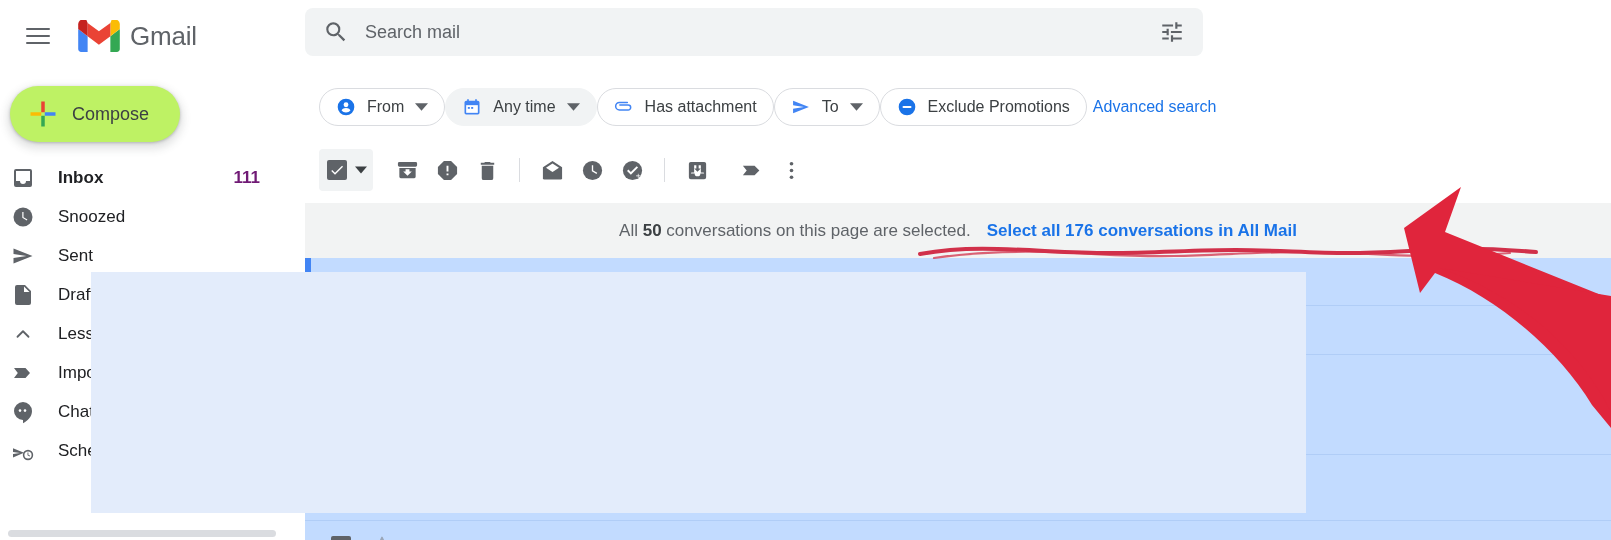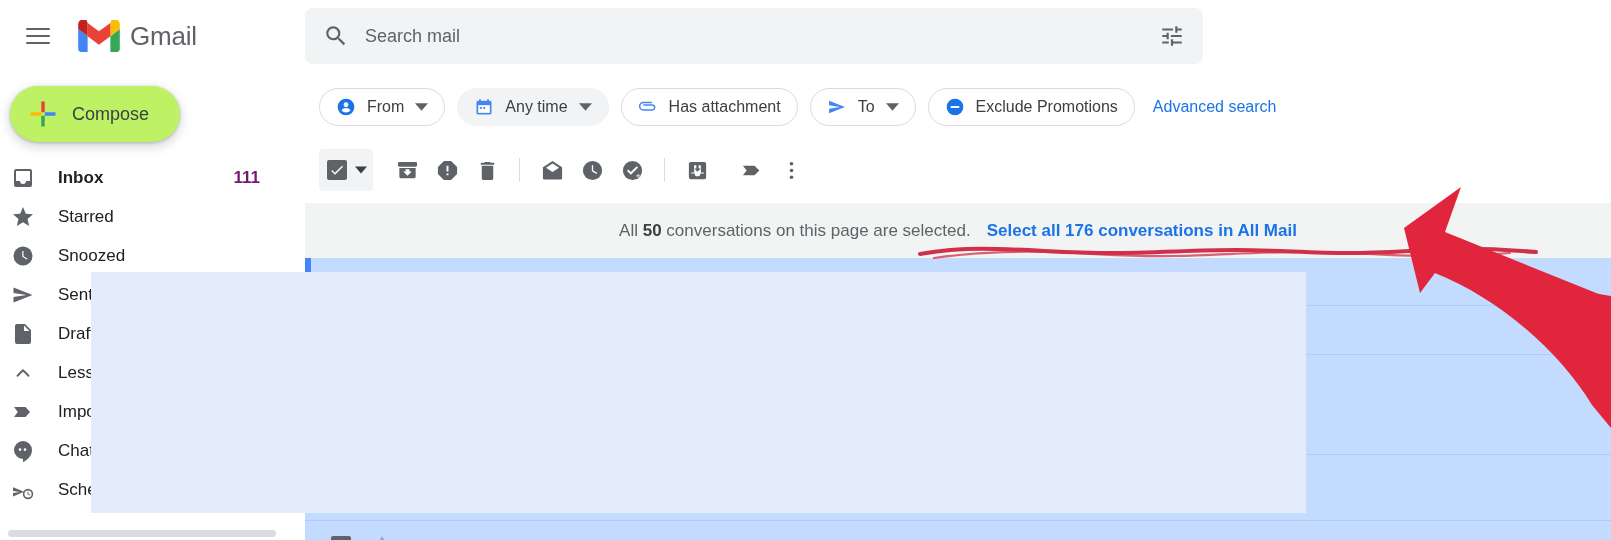--- a/index.html
+++ b/index.html
@@ -29,21 +29,21 @@
   .brand { display: flex; align-items: center; margin-left: 16px; cursor: pointer; }
   .gmail-logo { width: 42px; height: 32px; }
   .brand-name {
     margin-left: 10px; font-size: 26px; color: #5f6368;
     letter-spacing: -0.2px; font-weight: 400;
   }
 
   
   .searchwrap {
     position: absolute; left: 305px; top: 8px;
-    width: 898px; height: 56px;
+    width: 898px; height: 48px;
     background: #f1f3f4; border-radius: 8px;
     display: flex; align-items: center;
   }
   .search-icon { margin-left: 18px; width: 26px; height: 26px; flex: none; cursor: pointer; }
   .search-input {
     flex: 1; border: none; outline: none; background: transparent;
     font-family: "Liberation Sans", sans-serif;
     font-size: 18px; color: #202124; margin-left: 16px;
   }
   .search-input::placeholder { color: #5f6368; }
@@ -87,21 +87,21 @@
 
   
   .main {
     position: absolute; left: 305px; top: 72px;
     width: 1306px; height: 468px; background: #ffffff;
   }
 
   
   .chips {
     position: absolute; left: 14px; top: 16px;
-    display: flex; align-items: center; gap: 12px;
+    display: flex; align-items: center; gap: 0;
   }
   .chip {
     height: 38px; border: 1px solid #dadce0; border-radius: 19px;
     background: #ffffff; display: flex; align-items: center;
     padding: 0 16px; cursor: pointer; white-space: nowrap;
   }
   .chip.filled { background: #f1f3f4; border-color: #f1f3f4; }
   .chip .cicon { width: 20px; height: 20px; flex: none; margin-right: 11px; }
   .chip .clabel { font-size: 16px; color: #3c4043; }
   .chip .caret { margin-left: 11px; }
@@ -220,28 +220,20 @@
       <div class="navitem bold">
         <span class="nicon">
           <svg width="24" height="24" viewBox="0 0 24 24">
               <path fill="#5f6368" d="M19 3H5a2 2 0 0 0-2 2v14a2 2 0 0 0 2 2h14a2 2 0 0 0 2-2V5a2 2 0 0 0-2-2m0 12h-4a3 3 0 0 1-6 0H5V5h14z"></path>
             </svg>
         </span>
         <span class="nlabel">Inbox</span>
         <span class="ncount">111</span>
       </div>
 
-      <div class="navitem">
-        <span class="nicon">
-          <svg width="24" height="24" viewBox="0 0 24 24">
-              <path fill="#5f6368" d="m12 17.27 6.18 3.73-1.64-7.03L22 9.24l-7.19-.61L12 2 9.19 8.63 2 9.24l5.46 4.73L5.82 21z"></path>
-            </svg>
-        </span>
-        <span class="nlabel">Starred</span>
-      </div>
 
       <div class="navitem">
         <span class="nicon">
           <svg width="24" height="24" viewBox="0 0 24 24">
               <circle cx="12" cy="12" r="9.5" fill="#5f6368"></circle>
               <path fill="#fff" d="M12.5 7h-1.2v5.8l4.5 2.7.6-1-3.9-2.3z"></path>
             </svg>
         </span>
         <span class="nlabel">Snoozed</span>
       </div>

